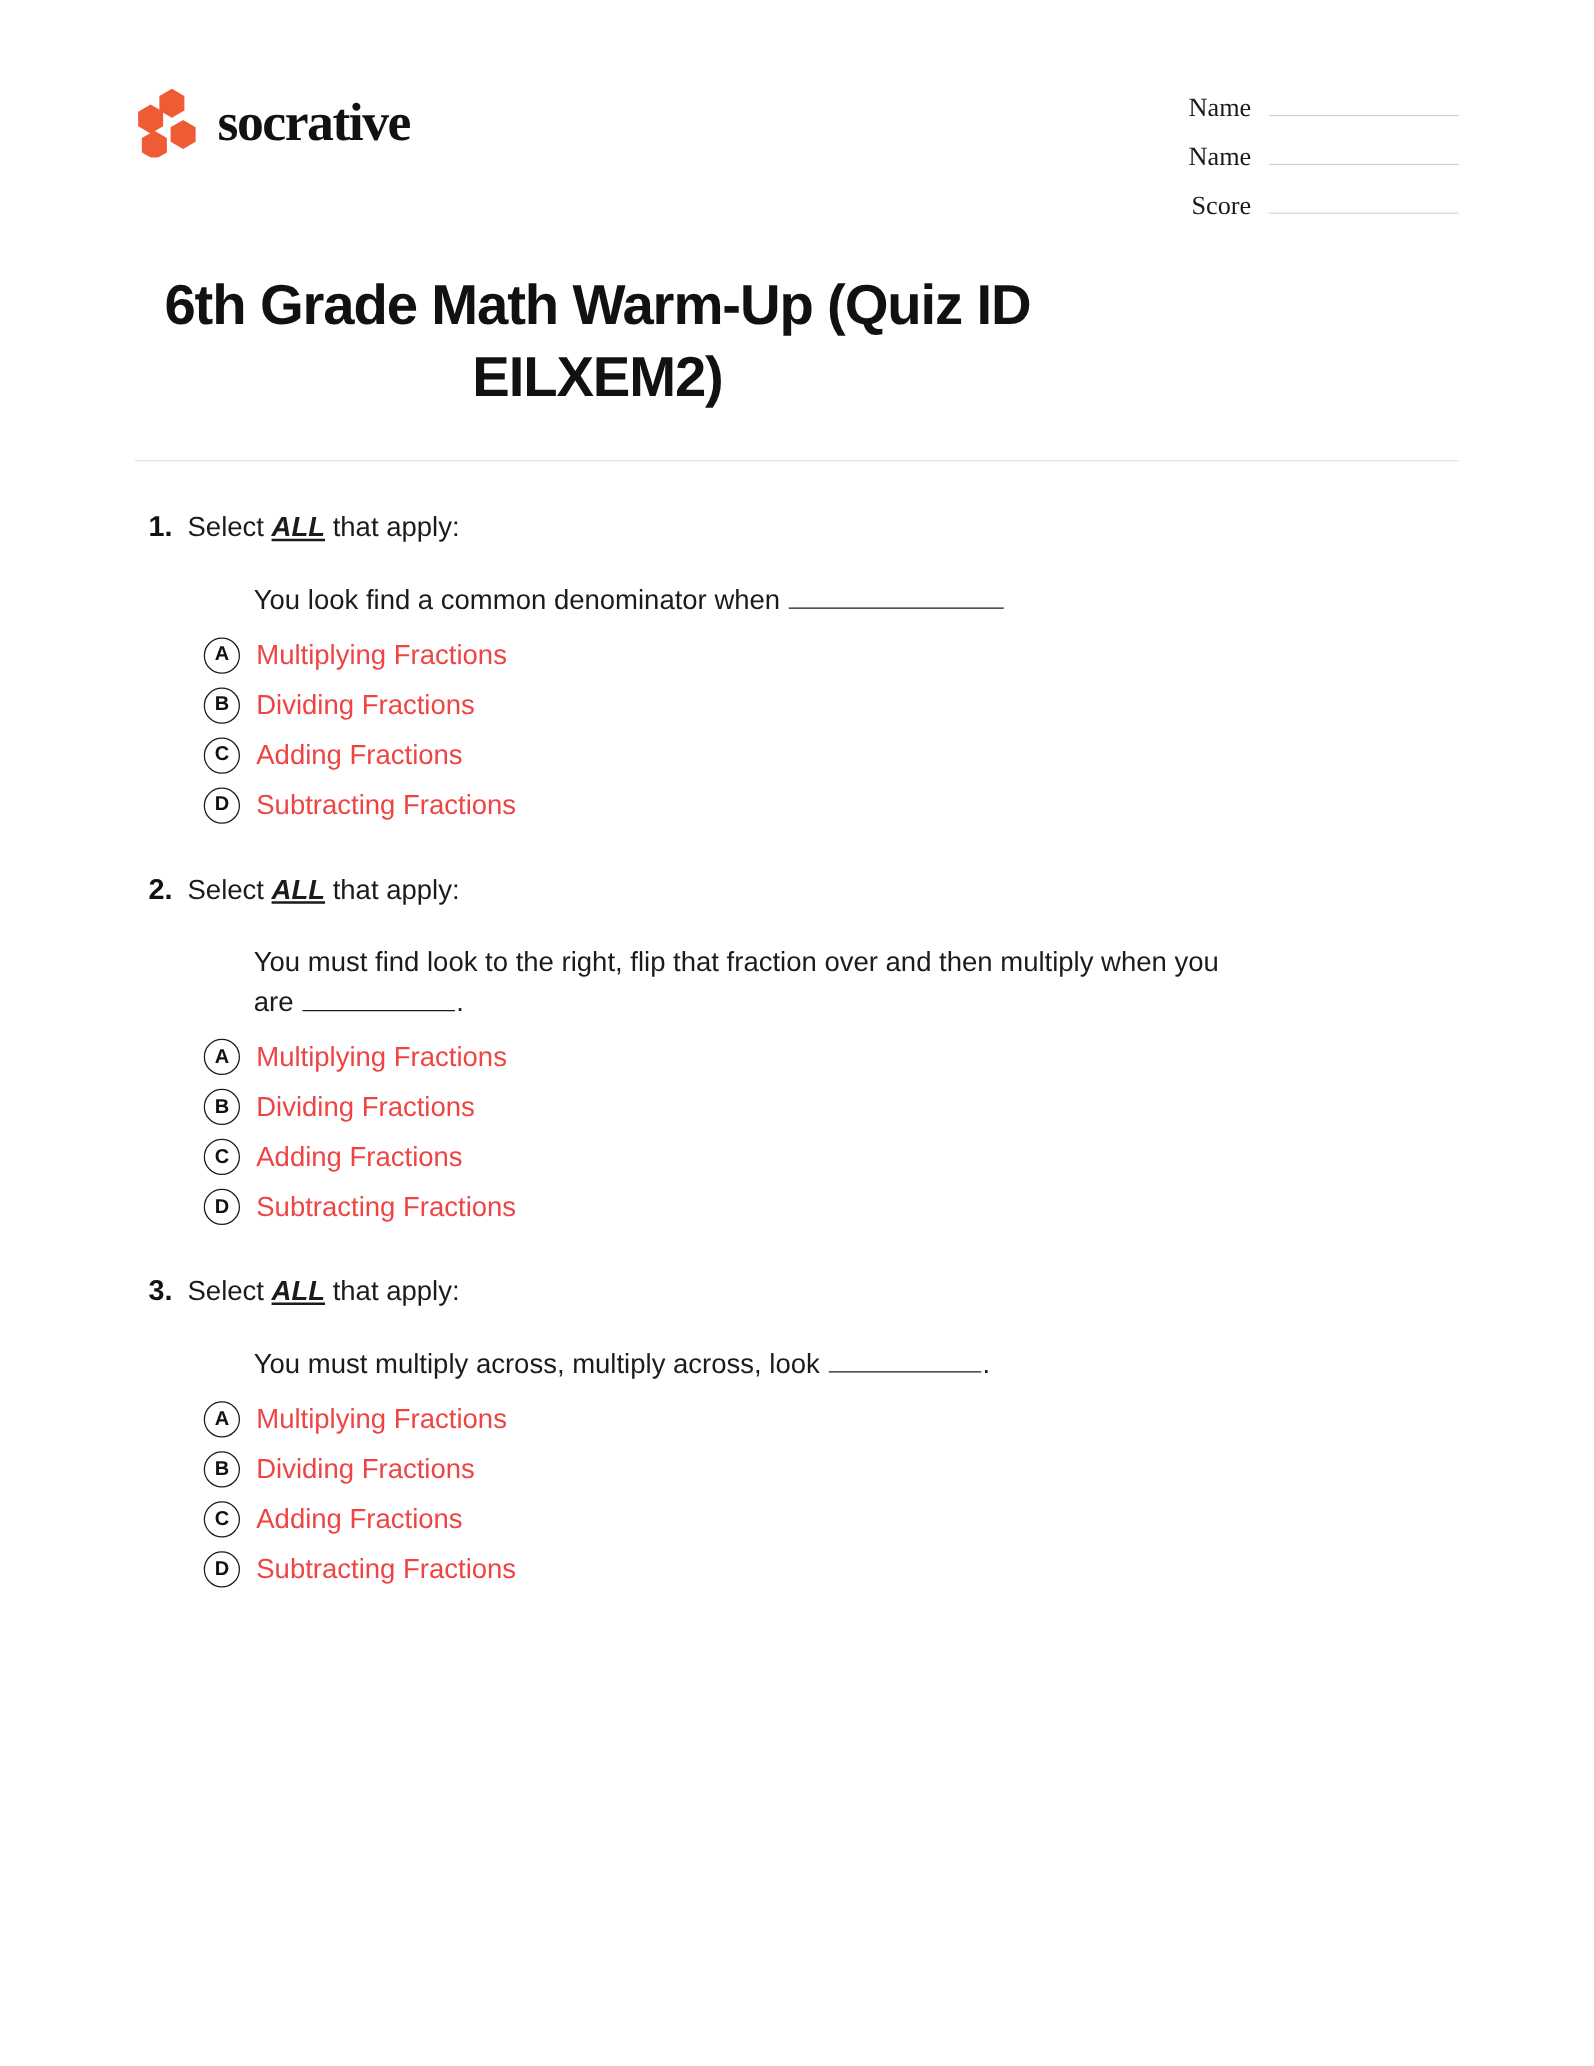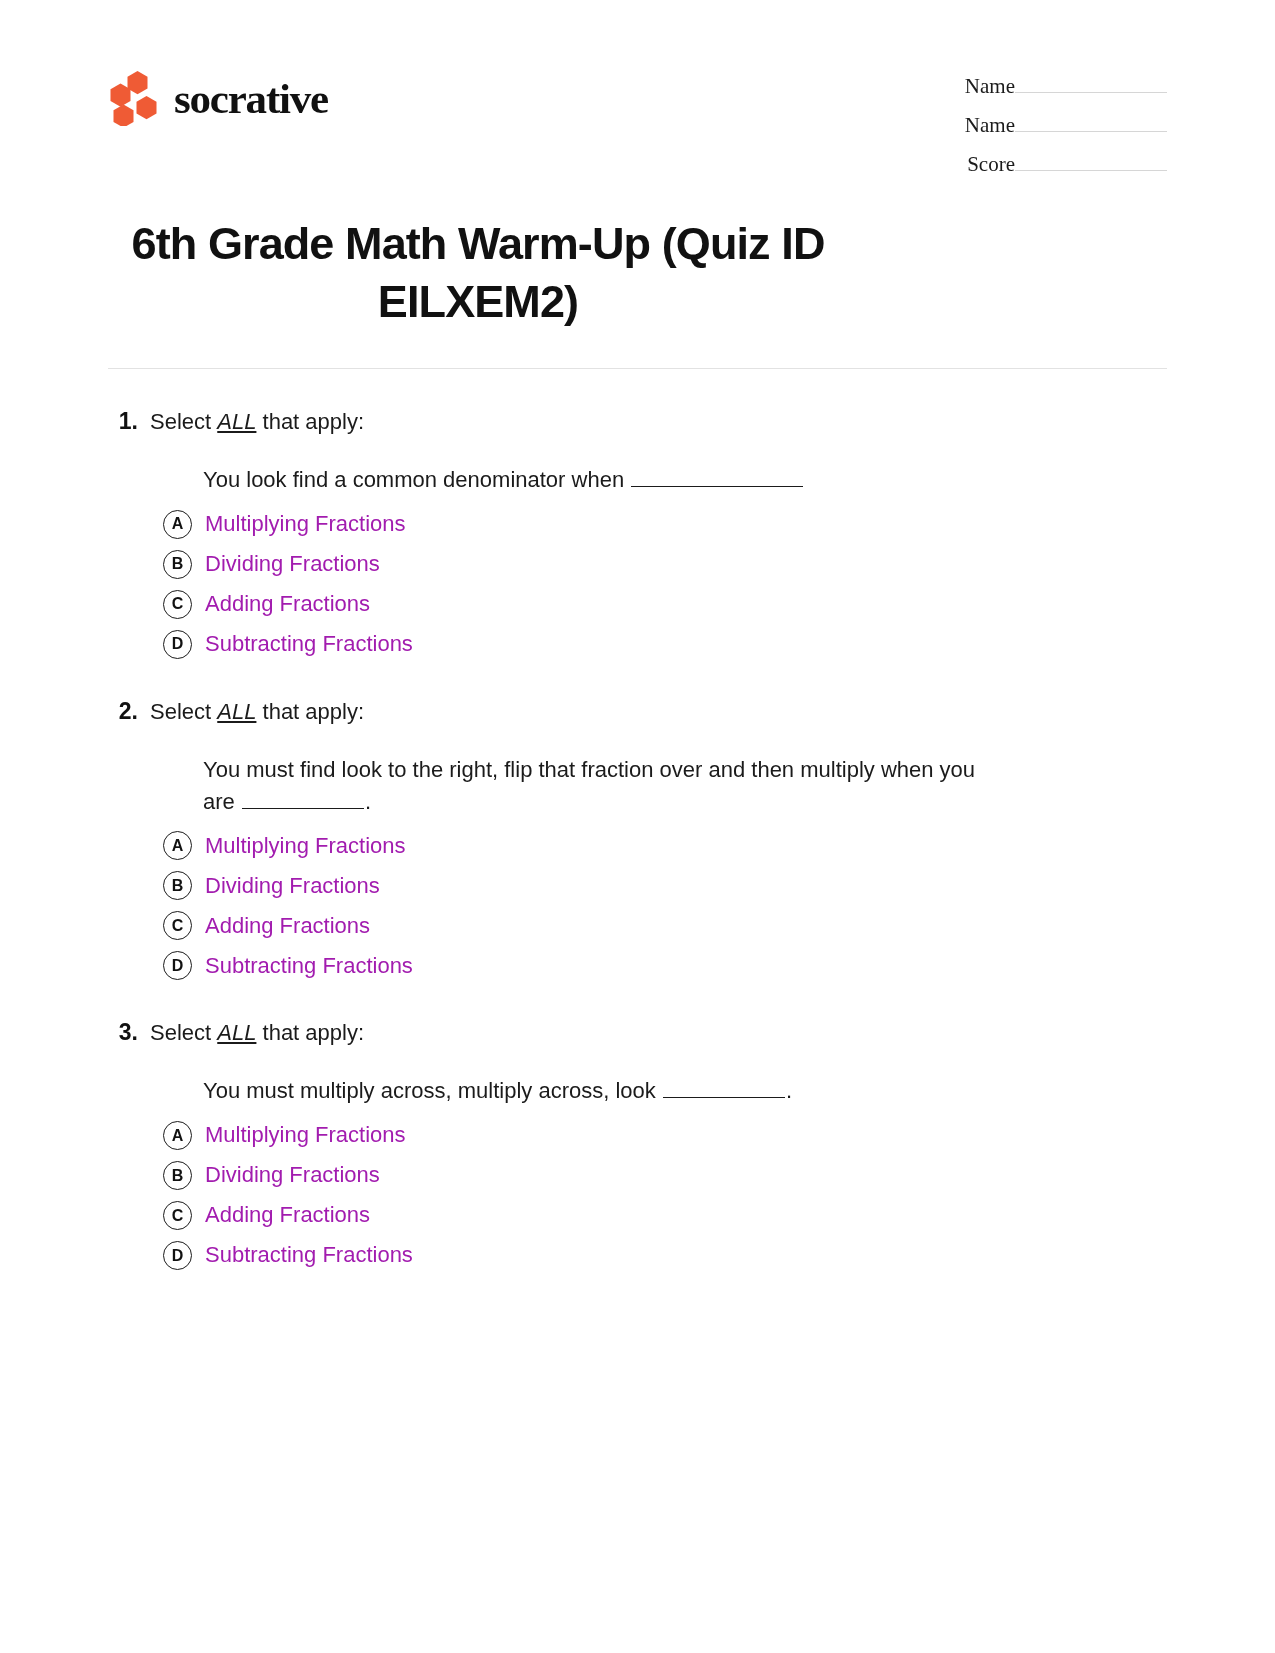--- a/index.html
+++ b/index.html
@@ -53,20 +53,21 @@
   }
 
   .meta {
     width: 250px;
     padding-top: 10px;
   }
   .meta-row {
     display: flex;
     align-items: baseline;
     justify-content: flex-end;
+    gap: 14px;
     margin-bottom: 12px;
   }
   .meta-label {
     font-size: 21px;
     color: #1b1b1b;
     white-space: nowrap;
   }
   .meta-line {
     display: block;
     width: 152px;
@@ -115,21 +116,21 @@
     min-width: 30px;
     text-align: right;
     flex: 0 0 auto;
   }
   .q-instr {
     font-size: 22px;
     color: #1b1b1b;
     line-height: 1.4;
   }
   .q-instr .emph {
-    font-weight: 400;
+    font-weight: 700;
     font-style: italic;
     text-decoration: underline;
   }
   .q-prompt {
     font-size: 22px;
     line-height: 1.45;
     color: #1b1b1b;
     margin: 26px 0 0 95px;
     max-width: 800px;
   }
@@ -163,21 +164,21 @@
     align-items: center;
     justify-content: center;
     font-size: 16px;
     font-weight: 700;
     line-height: 1;
     flex: 0 0 auto;
     color: #111111;
   }
   .opt-text {
     font-size: 22px;
-    color: #a21caf;
+    color: #ef4444;
     line-height: 1.2;
   }
 </style>
 </head>
 <body>
 
 <div class="page">
 
   <div class="header">
 

